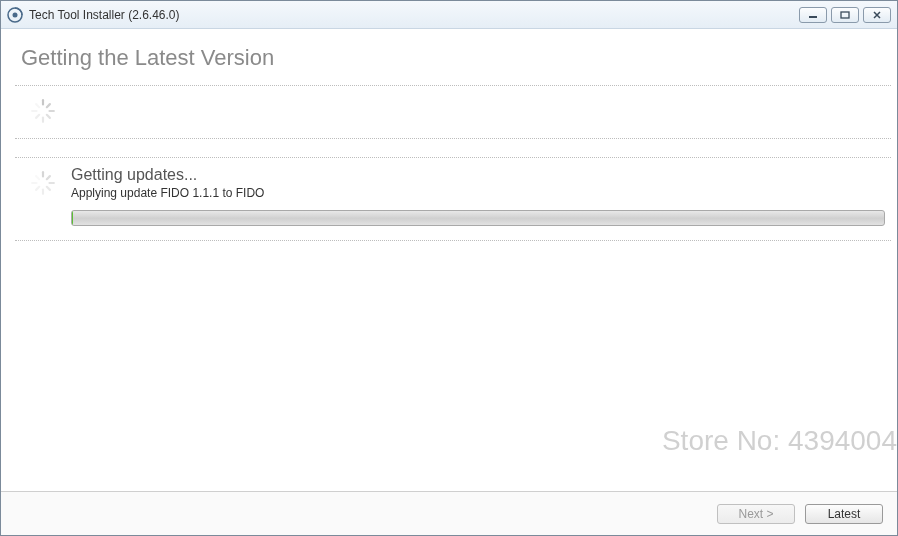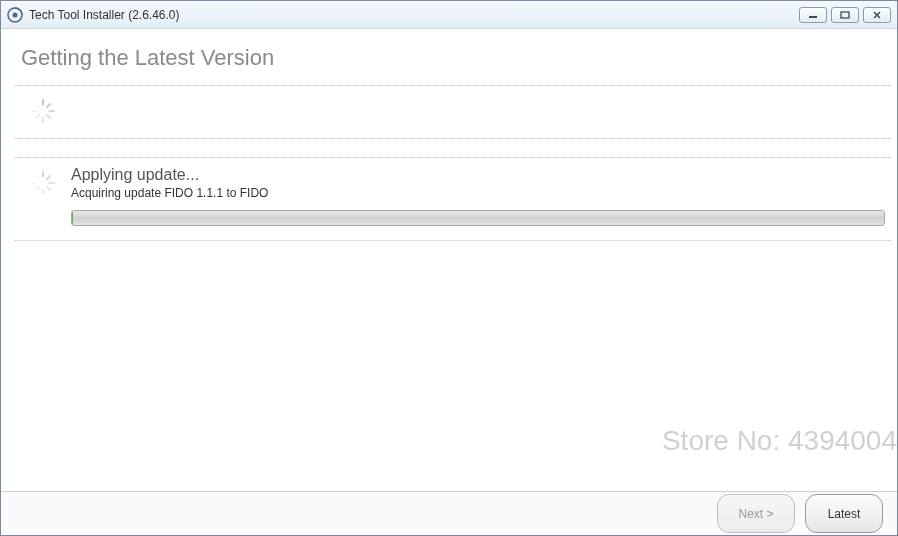--- a/index.html
+++ b/index.html
@@ -127,23 +127,23 @@
     border-top: 1px solid #cfcfcf;
     display: flex;
     align-items: center;
     justify-content: flex-end;
     padding: 0 14px;
     gap: 10px;
     background: #fafafa;
   }
   .btn {
     min-width: 78px;
-    height: 39px;
+    height: 20px;
     border: 1px solid #9a9a9a;
-    border-radius: 12px;
+    border-radius: 3px;
     background: linear-gradient(to bottom, #fdfdfd, #e6e6e6);
     font-size: 12px;
     color: #333;
     display: flex;
     align-items: center;
     justify-content: center;
     padding: 0 12px;
   }
   .btn.disabled {
     color: #9a9a9a;
@@ -216,22 +216,22 @@
               <line x1="18.36" y1="18.36" x2="15.54" y2="15.54" opacity="0.55"></line>
               <line x1="12" y1="22" x2="12" y2="18" opacity="0.4"></line>
               <line x1="5.64" y1="18.36" x2="8.46" y2="15.54" opacity="0.3"></line>
               <line x1="2" y1="12" x2="6" y2="12" opacity="0.2"></line>
               <line x1="5.64" y1="5.64" x2="8.46" y2="8.46" opacity="0.15"></line>
             </g>
           </svg>
         </span>
       </div>
       <div class="section-body">
-        <div class="section-title">Applying update...</div>
-        <div class="section-sub">Acquiring update FIDO 1.1.1 to FIDO</div>
+        <div class="section-title">Getting updates...</div>
+        <div class="section-sub">Applying update FIDO 1.1.1 to FIDO</div>
         <div class="progress">
           <div class="progress-fill" style="width:0%"></div>
         </div>
       </div>
     </div>
 
     <div class="watermark">Store No: 4394004</div>
   </div>
 
   <div class="footer">

